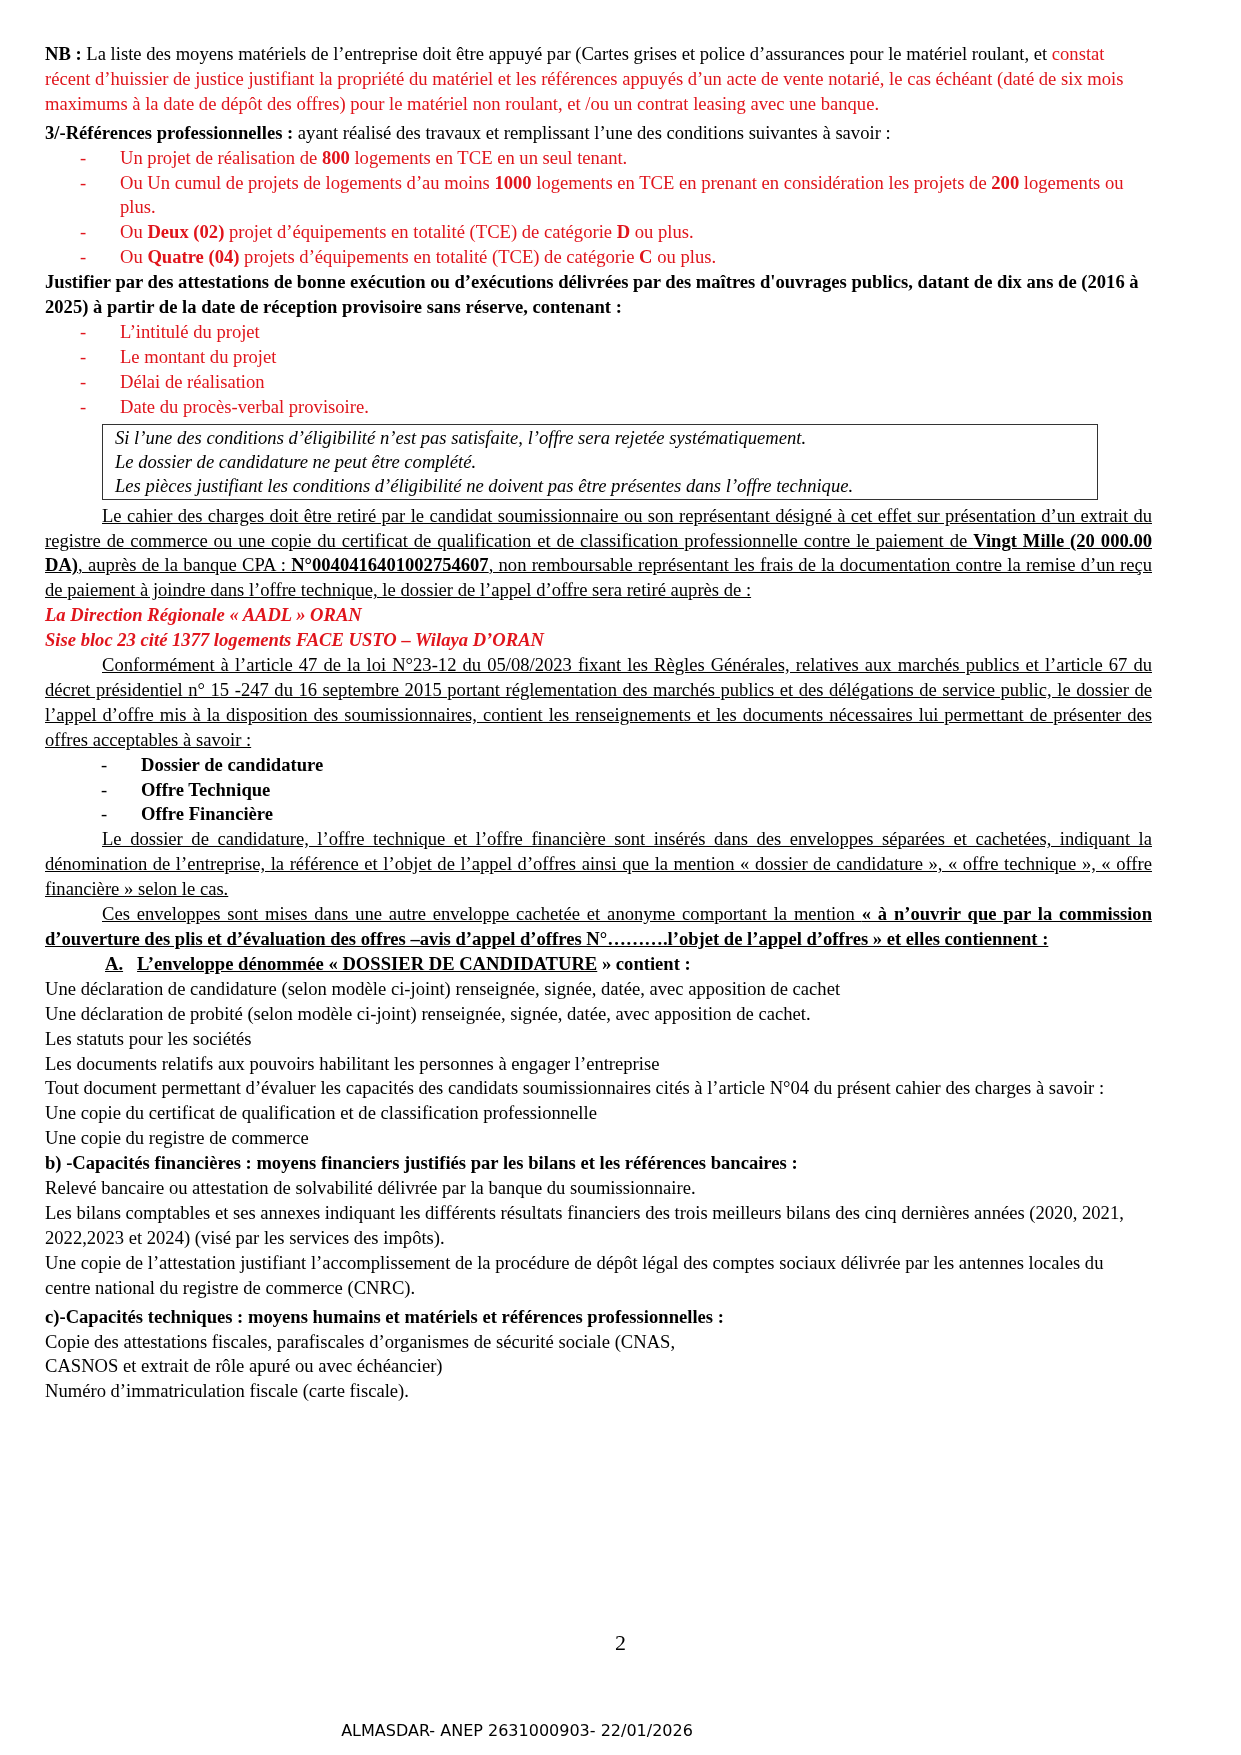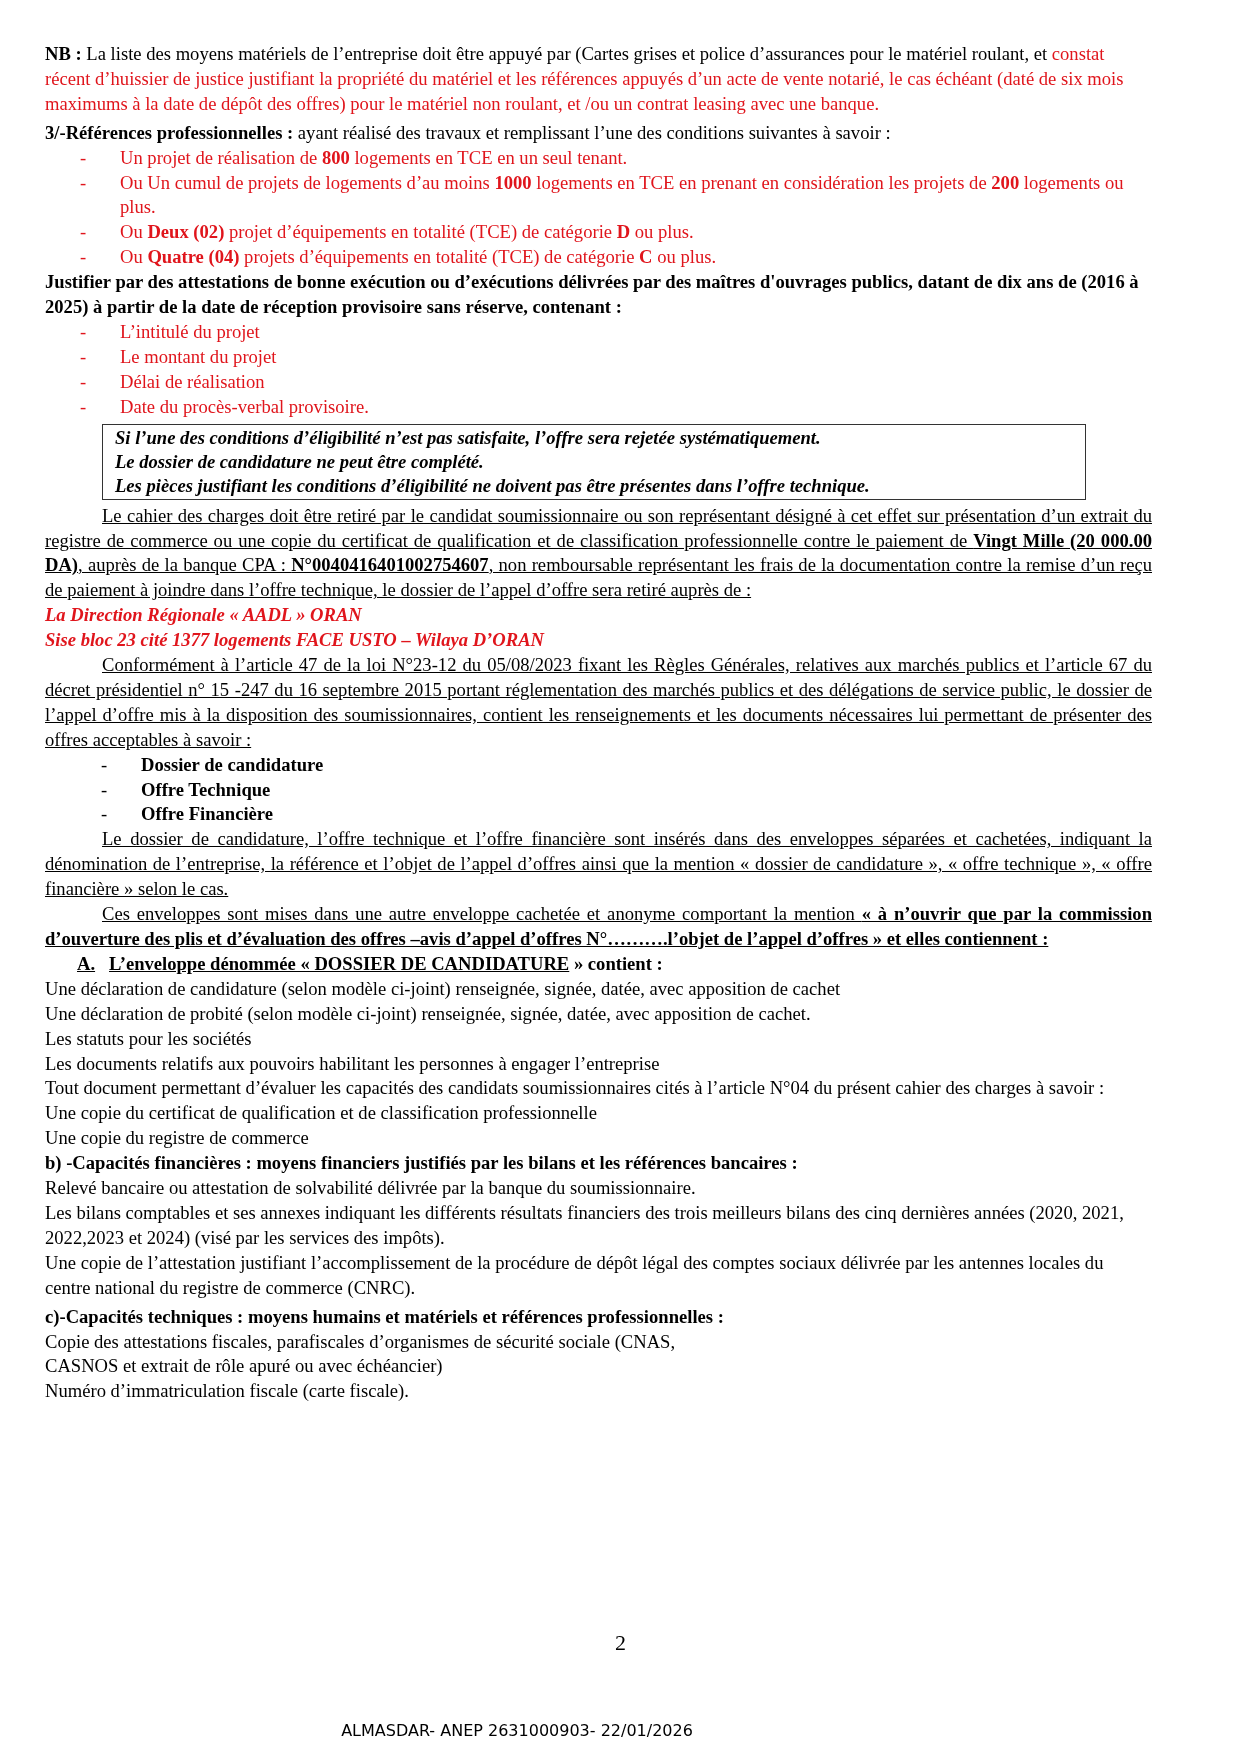--- a/index.html
+++ b/index.html
@@ -10,25 +10,25 @@
   .red { color: #e0151c; }
   b { font-weight: bold; }
   .j { text-align: justify; text-decoration: underline; }
   .indent { text-indent: 57px; }
   .dash-list { list-style: none; margin: 0; padding: 0; }
   .dash-list li { position: relative; padding-left: 75px; }
   .dash-list li .dash { position: absolute; left: 35px; top: 0; }
   .dash-list.bold li { padding-left: 96px; }
   .dash-list.bold li .dash { left: 56px; }
   .mt { margin-top: 4px; }
-  .box { border: 1px solid #333; margin: 4px 0 4px 57px; width: 960px; padding: 1px 10px 1px 12px;
-         font-style: italic; font-weight: bold; line-height: 24px; }
+  .box { border: 1px solid #333; margin: 4px 0 4px 57px; width: 960px; padding: 1px 22px 1px 12px;
+         font-style: italic; font-weight: normal; line-height: 24px; }
   .center { text-align: left; font-style: italic; font-weight: bold; }
   .cond { font-family: "Liberation Sans Narrow", "Liberation Serif", serif; }
-  .secA { margin-left: 32px; font-weight: bold; }
+  .secA { margin-left: 60px; font-weight: bold; }
   .secA u { text-decoration: underline; }
   .pageno { position: absolute; top: 1630px; left: 0; width: 1241px; text-align: center;
             font-size: 22px; }
   .footer { position: absolute; top: 1735px; left: 0; width: 1034px; text-align: center;
             font-family: "DejaVu Sans", sans-serif; font-size: 16px; transform: translateY(-14px); }
 </style>
 </head>
 <body>
 
 <div class="page">

